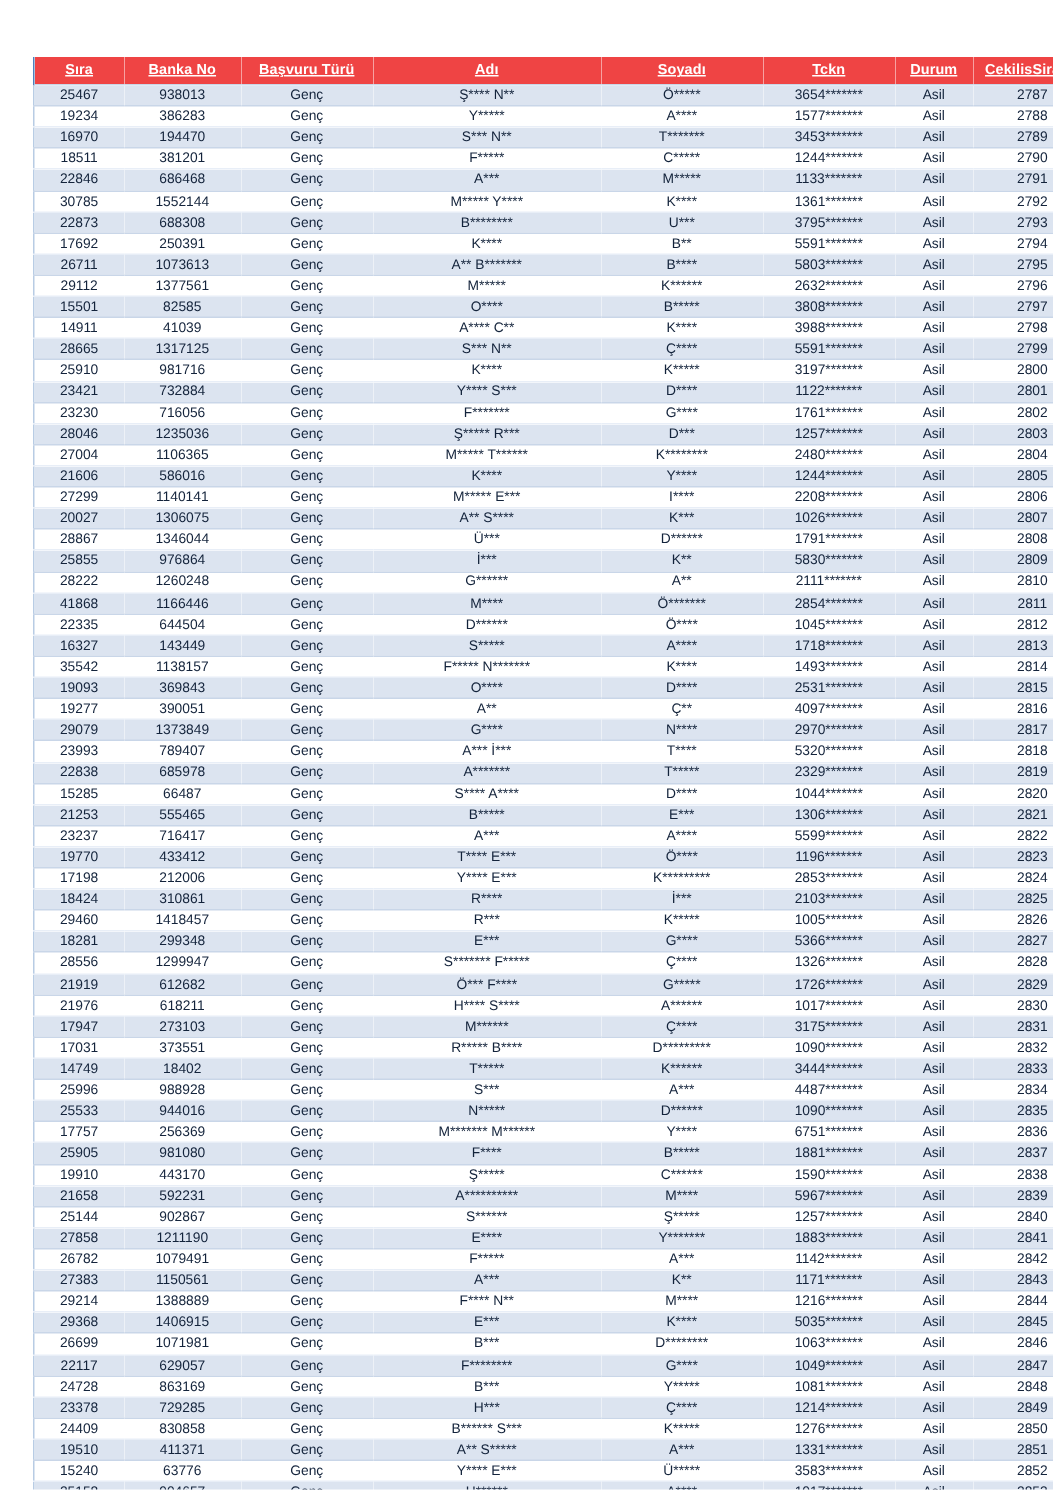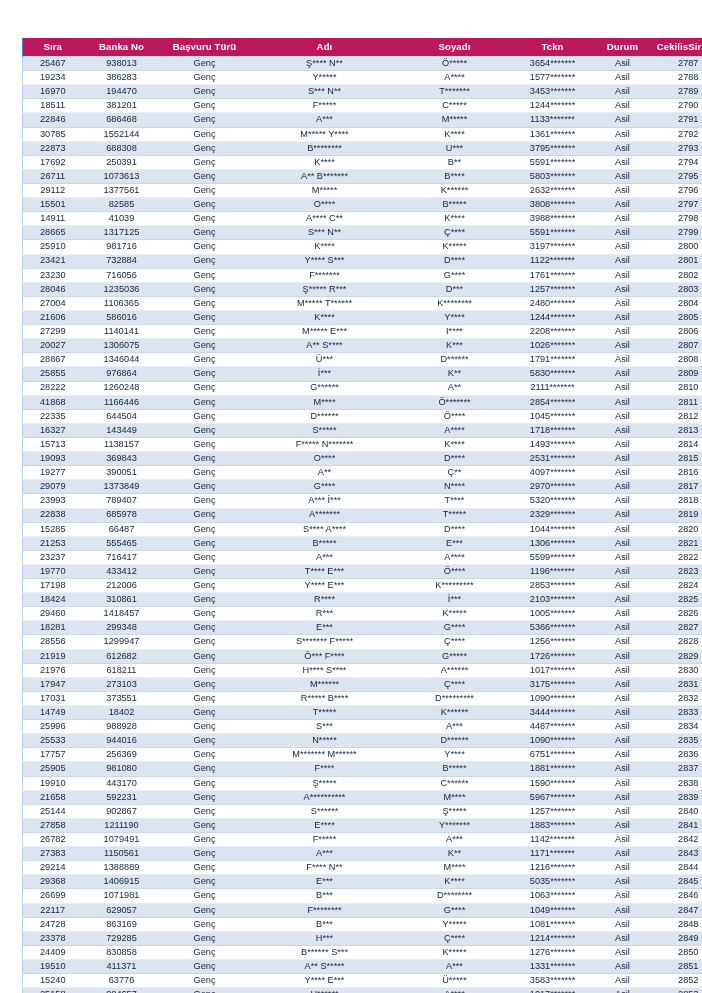--- a/index.html
+++ b/index.html
@@ -33,32 +33,33 @@
 
   table.results {
     width: 658px;
     border-collapse: collapse;
     table-layout: fixed;
     font-size: 9.2px;
     line-height: 1;
   }
 
   table.results thead th {
-    background: #be185d;
+    background: #ef4444;
     color: #ffffff;
     font-weight: bold;
     font-size: 9.6px;
     height: 18px;
     padding: 0 2px;
     text-align: center;
     vertical-align: middle;
     border: none;
     letter-spacing: 0.1px;
     white-space: nowrap;
     overflow: hidden;
+    text-decoration: underline;
   }
 
   table.results tbody td {
     height: 13.12px;
     padding: 0 3px;
     text-align: center;
     vertical-align: middle;
     white-space: nowrap;
     overflow: hidden;
     border-top: 1px solid #ffffff;
@@ -386,21 +387,21 @@
             <td class="c-sira">16327</td>
             <td class="c-banka">143449</td>
             <td class="c-basvuru">Genç</td>
             <td class="c-adi">S*****</td>
             <td class="c-soyadi">A****</td>
             <td class="c-tckn">1718*******</td>
             <td class="c-durum">Asil</td>
             <td class="c-cekilis">2813</td>
           </tr>
           <tr class="even">
-            <td class="c-sira">15713</td>
+            <td class="c-sira">35542</td>
             <td class="c-banka">1138157</td>
             <td class="c-basvuru">Genç</td>
             <td class="c-adi">F***** N*******</td>
             <td class="c-soyadi">K****</td>
             <td class="c-tckn">1493*******</td>
             <td class="c-durum">Asil</td>
             <td class="c-cekilis">2814</td>
           </tr>
           <tr class="odd">
             <td class="c-sira">19093</td>
@@ -531,21 +532,21 @@
             <td class="c-tckn">5366*******</td>
             <td class="c-durum">Asil</td>
             <td class="c-cekilis">2827</td>
           </tr>
           <tr class="even">
             <td class="c-sira">28556</td>
             <td class="c-banka">1299947</td>
             <td class="c-basvuru">Genç</td>
             <td class="c-adi">S******* F*****</td>
             <td class="c-soyadi">Ç****</td>
-            <td class="c-tckn">1256*******</td>
+            <td class="c-tckn">1326*******</td>
             <td class="c-durum">Asil</td>
             <td class="c-cekilis">2828</td>
           </tr>
           <tr class="odd">
             <td class="c-sira">21919</td>
             <td class="c-banka">612682</td>
             <td class="c-basvuru">Genç</td>
             <td class="c-adi">Ö*** F****</td>
             <td class="c-soyadi">G*****</td>
             <td class="c-tckn">1726*******</td>

